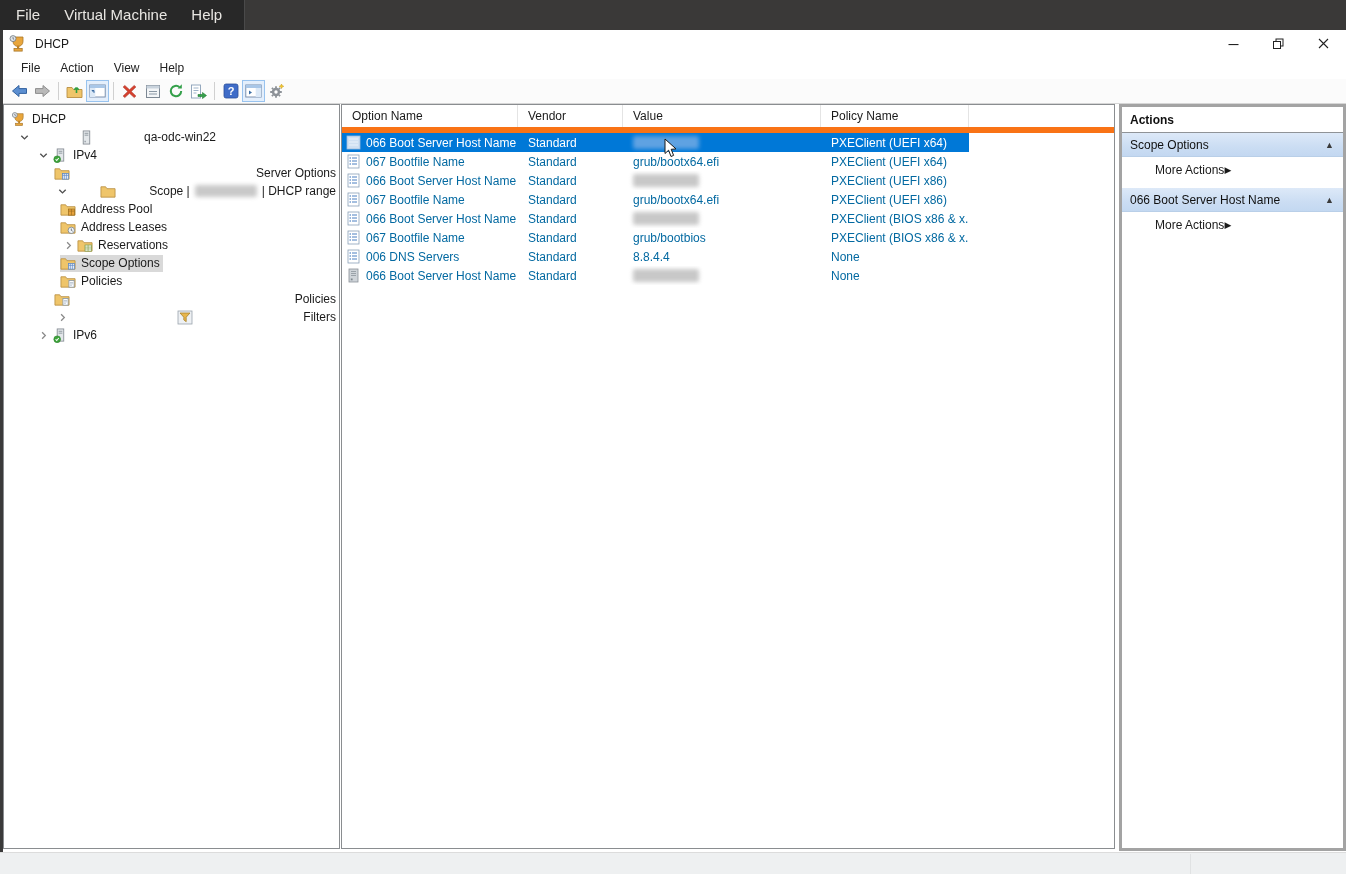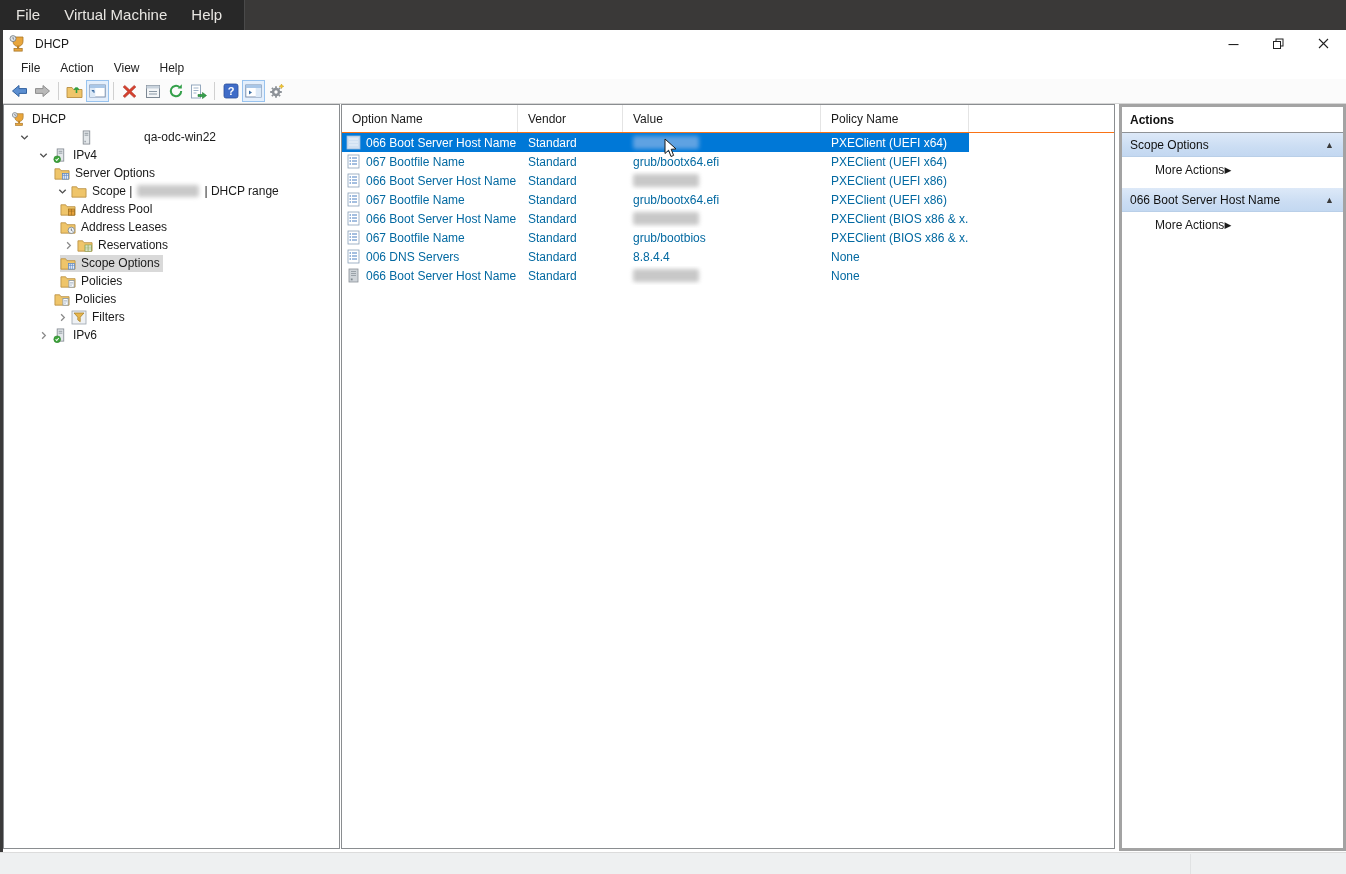--- a/index.html
+++ b/index.html
@@ -35,25 +35,25 @@
   .list-pane   { position:absolute; left:341px;  top:104px; width:774px; height:745px; background:#fff; border:1px solid #8a8d90; overflow:hidden; }
   .actions-pane{ position:absolute; left:1119px; top:104px; width:227px; height:747px; background:#fff; border:3px solid #a3a3a3; overflow:hidden; }
 
   
   .trow { display:flex; align-items:center; height:18px; font-size:12px; color:#1a1a1a; white-space:nowrap; }
   .trow .exp { width:17px; flex:none; display:flex; align-items:center; justify-content:center; }
   .ticon { width:16px; height:15px; flex:none; margin-right:5px; }
   .tsel { display:flex; align-items:center; padding:1px 3px 1px 0; }
   .tsel.selected { background:#d9d9d9; }
   .lv0 { padding-left:7px; } .lv1 { padding-left:12px;gap:45px; } .lv2 { padding-left:31px; }
-  .lv3 { padding-left:50px; } .lv4 { padding-left:56px; }
+  .lv3 { padding-left:50px;justify-content:space-between; } .lv4 { padding-left:56px; }
   .redact-tree { display:inline-block; width:62px; height:12px; margin:0 5px; background:#c9c9c9; filter:blur(2px); border-radius:2px; }
 
   
-  .list-header { display:flex; height:28px; align-items:center; border-bottom:1px solid #f97316; font-size:12px; color:#1a1a1a;text-align:right; }
+  .list-header { display:flex; height:28px; align-items:center; border-bottom:6px solid #f97316; font-size:12px; color:#1a1a1a;text-align:right; }
   .hcell { height:100%; display:flex; align-items:center; padding-left:10px; border-right:1px solid #e4e4e4; }
   .c-opt { width:176px; } .c-ven { width:105px; } .c-val { width:198px; } .c-pol { width:148px; }
   .lrow { display:flex; height:19px; align-items:center; width:627px; font-size:12px; color:#0369a1; }
   .lrow .cell { height:100%; display:flex; align-items:center; overflow:hidden; white-space:nowrap; }
   .lrow .cell.c-opt { padding-left:4px; } .lrow .cell.c-ven, .lrow .cell.c-val, .lrow .cell.c-pol { padding-left:10px; }
   .lrow.selected { background:#0078d7; color:#ffffff; }
   .licon { width:15px; height:15px; flex:none; margin-right:5px; }
   .redact-cell { display:inline-block; width:66px; height:13px; background:#c8c8c8; filter:blur(2px); border-radius:2px; }
   .lrow.selected .redact-cell { background:#6aa7e4; opacity:.9; }
 

